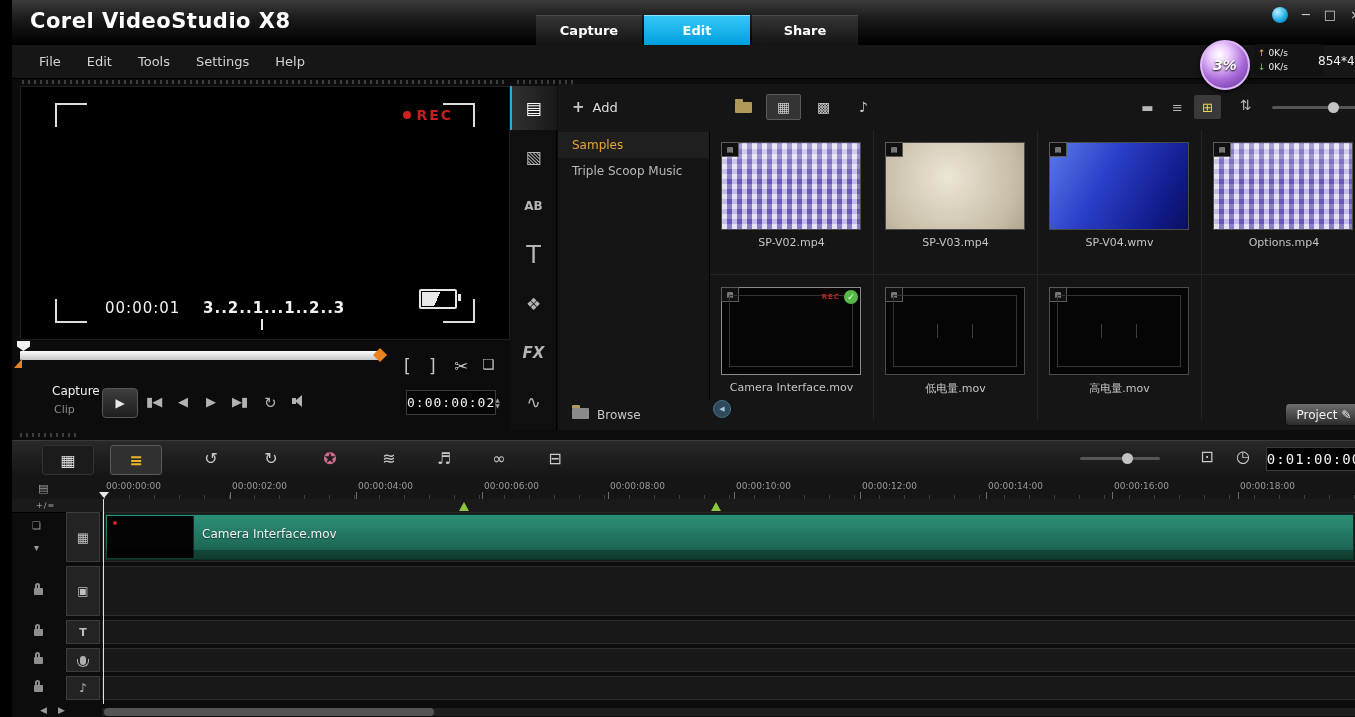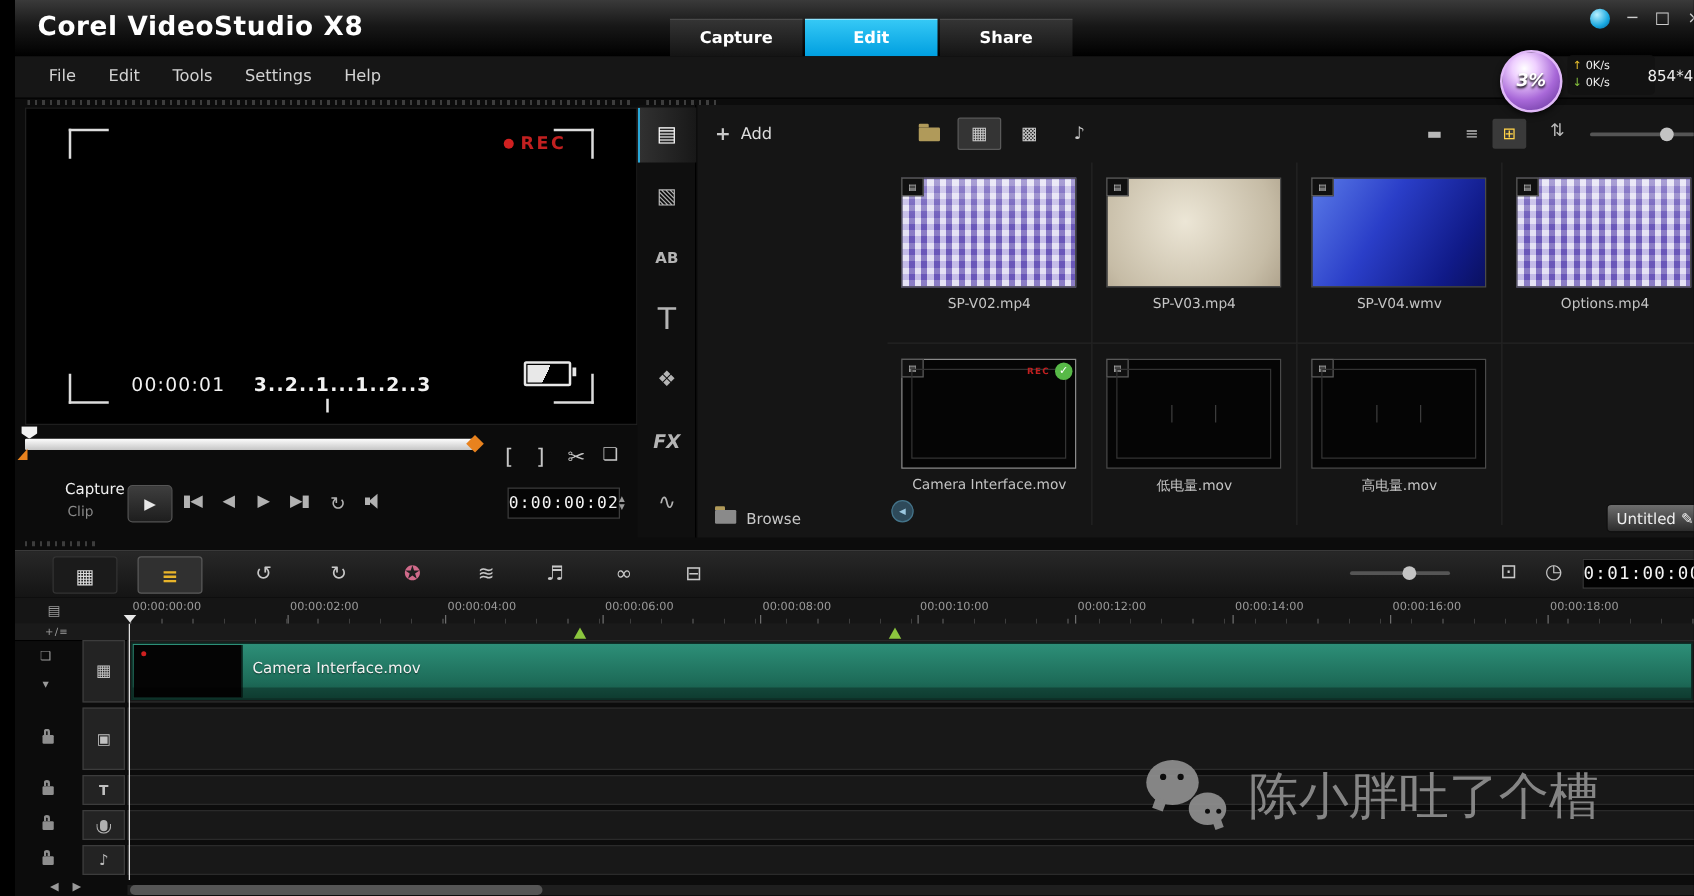--- a/index.html
+++ b/index.html
@@ -315,20 +315,24 @@
         </div>
       <div class="v-btn active">
           <span>⊞</span>
         </div>
     </div>
     <span class="sort-btn">⇅</span>
     <div class="zoom-slider">
       <span class="zoom-thumb"></span>
     </div>
 
+    <div class="folder-list">
+      <div class="folder-row active">Samples</div>
+      <div class="folder-row">Triple Scoop Music</div>
+    </div>
 
     <div class="media-grid">
 
       <div class="cell r1" style="left:0;top:0;">
         <div class="thumb disco">
           <span class="clip-badge">▤</span>
         </div>
         <div class="caption">SP-V02.mp4</div>
       </div>
       <div class="cell r1" style="left:164px;top:0;">
@@ -377,21 +381,21 @@
       </div>
       <div class="cell" style="left:492px;top:145px;border-right:none;"></div>
     </div>
 
     <div class="browse-btn">
       <span class="folder-ic" style="background:#8a8a8a;"></span>
       <span>Browse</span>
     </div>
     <div class="scroll-left-btn">◀</div>
     <div class="options-btn">
-      <span>Untitled</span>
+      <span>Project</span>
       <span>✎</span>
     </div>
   </div>
 
   <div class="tl-toolbar">
     <div class="tb-view" style="left:30px;">
         <span>▦</span>
       </div>
     <div class="tb-view active" style="left:98px;">
         <span>≡</span>
@@ -526,25 +530,14 @@
         <span style="font-size:12px;">♪</span>
       </div>
     <div class="track-content"></div>
   </div>
 
   <span class="hnav" style="left:28px;">◀</span>
   <span class="hnav" style="left:46px;">▶</span>
   <div class="hscroll-track"></div>
   <div class="hscroll-thumb"></div>
 
-  <div class="watermark">
-    <div class="wx-logo">
-      <span class="wx-b1"></span>
-      <span class="wx-eye" style="left:11px;top:11px;"></span>
-      <span class="wx-eye" style="left:25px;top:11px;"></span>
-      <span class="wx-b2"></span>
-      <span class="wx-eye" style="right:15px;bottom:13px;width:4px;height:4px;"></span>
-      <span class="wx-eye" style="right:6px;bottom:13px;width:4px;height:4px;"></span>
-    </div>
-    <span class="wm-text">陈小胖吐了个槽</span>
-  </div>
 
 </div>
 
 </body></html>

